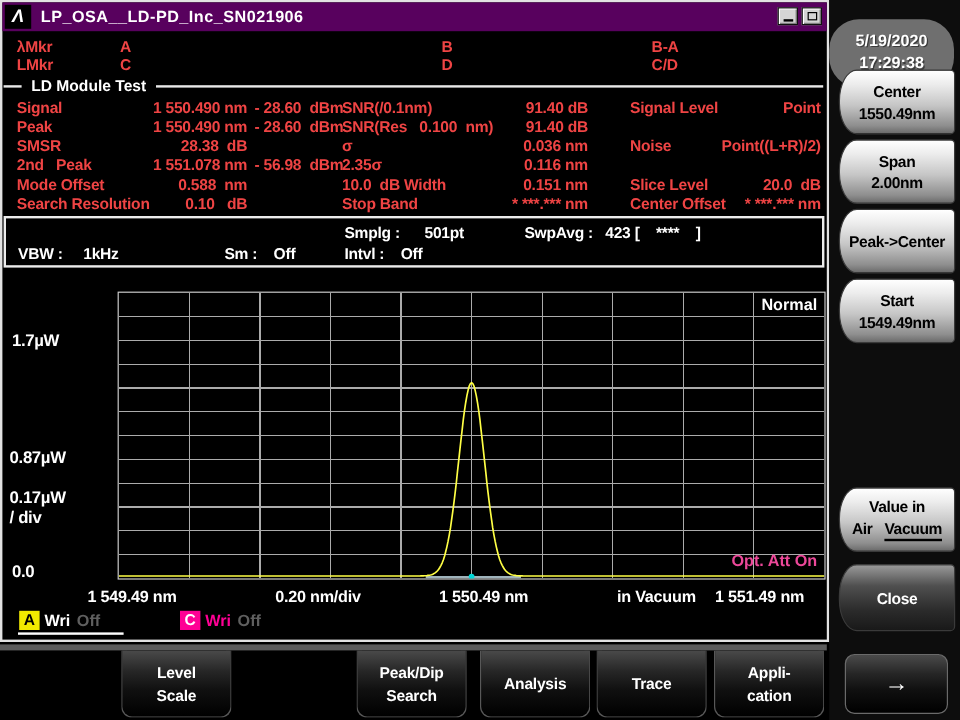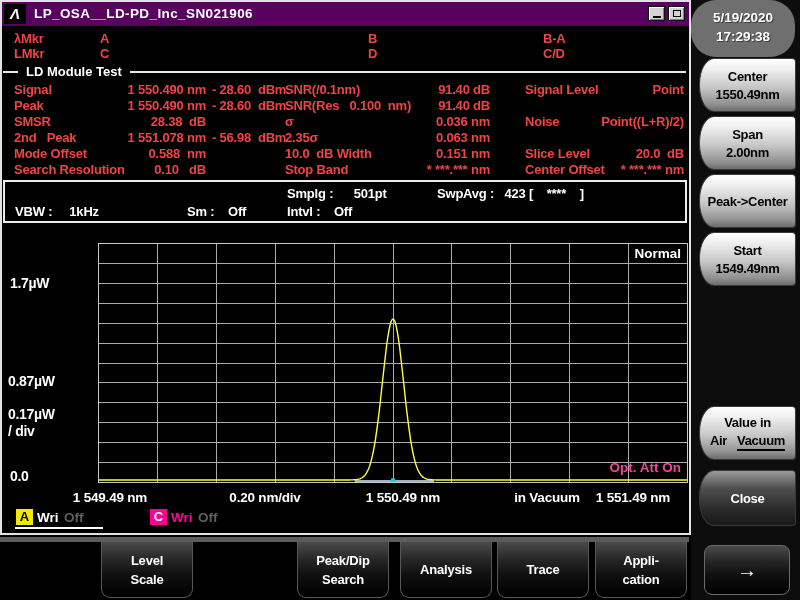--- a/index.html
+++ b/index.html
@@ -62,21 +62,21 @@
   .trace-ind.active .underline{display:block;}
   .trace-a .badge{left:0;background:#f2ea00;color:#000;}
   .trace-a .tmode{left:21px;color:#fff;}
   .trace-a .tstat{left:48px;}
   .trace-c .badge{left:0;background:#ff0095;color:#fff;}
   .trace-c .tmode{left:21px;color:#ff0095;}
   .trace-c .tstat{left:48px;}
 
   
   .side-panel{position:absolute;left:691px;top:0;width:109px;height:600px;background:#0d0d0d;}
-  .clock{position:absolute;left:691px;top:0;width:104px;height:57px;background:#6f6f6f;
+  .clock{position:absolute;left:691px;top:16px;width:104px;height:57px;background:#6f6f6f;
          color:#fff;font-size:13.5px;text-align:center;padding-top:8px;box-sizing:border-box;
          text-shadow:1px 1px 0 #3c3c3c;line-height:19px;border-radius:25px;}
   .fnkey{position:absolute;left:699px;width:97px;height:54px;box-sizing:border-box;
          background:linear-gradient(180deg,#ffffff 0%,#ececec 22%,#c6c6c6 55%,#8e8e8e 88%,#6b6b6b 100%);
          border:1px solid #3a3a3a;border-radius:15px 4px 4px 15px / 26px 4px 4px 26px;
          color:#000;font-size:13px;letter-spacing:-0.3px;text-align:center;
          display:flex;flex-direction:column;justify-content:center;gap:3px;}
   .fnkey.dark{background:linear-gradient(180deg,#9a9a9a 0%,#4f4f4f 32%,#2b2b2b 70%,#191919 100%);
               color:#fff;}
   .fnkey .row2{display:flex;justify-content:space-evenly;}
@@ -147,21 +147,21 @@
     <span class="abs wtxt pre mlab" style="top:162px">Search Resolution</span>
     <span class="abs wtxt pre mv1" style="top:162px">0.10   dB</span>
 
     <span class="abs wtxt pre mdl" style="top:82px">SNR(/0.1nm)</span>
     <span class="abs wtxt pre mdv" style="top:82px">91.40 dB</span>
     <span class="abs wtxt pre mdl" style="top:98px">SNR(Res   0.100  nm)</span>
     <span class="abs wtxt pre mdv" style="top:98px">91.40 dB</span>
     <span class="abs wtxt pre mdl" style="top:114px">σ</span>
     <span class="abs wtxt pre mdv" style="top:114px">0.036 nm</span>
     <span class="abs wtxt pre mdl" style="top:130px">2.35σ</span>
-    <span class="abs wtxt pre mdv" style="top:130px">0.063 nm</span>
+    <span class="abs wtxt pre mdv" style="top:130px">0.116 nm</span>
     <span class="abs wtxt pre mdl" style="top:146px">10.0  dB Width</span>
     <span class="abs wtxt pre mdv" style="top:146px">0.151 nm</span>
     <span class="abs wtxt pre mdl" style="top:162px">Stop Band</span>
     <span class="abs wtxt pre mdv" style="top:162px">* ***.*** nm</span>
 
     <span class="abs wtxt pre mrl" style="top:82px">Signal Level</span>
     <span class="abs wtxt pre mrv" style="top:82px">Point</span>
     <span class="abs wtxt pre mrl" style="top:114px">Noise</span>
     <span class="abs wtxt pre mrv" style="top:114px">Point((L+R)/2)</span>
     <span class="abs wtxt pre mrl" style="top:146px">Slice Level</span>

